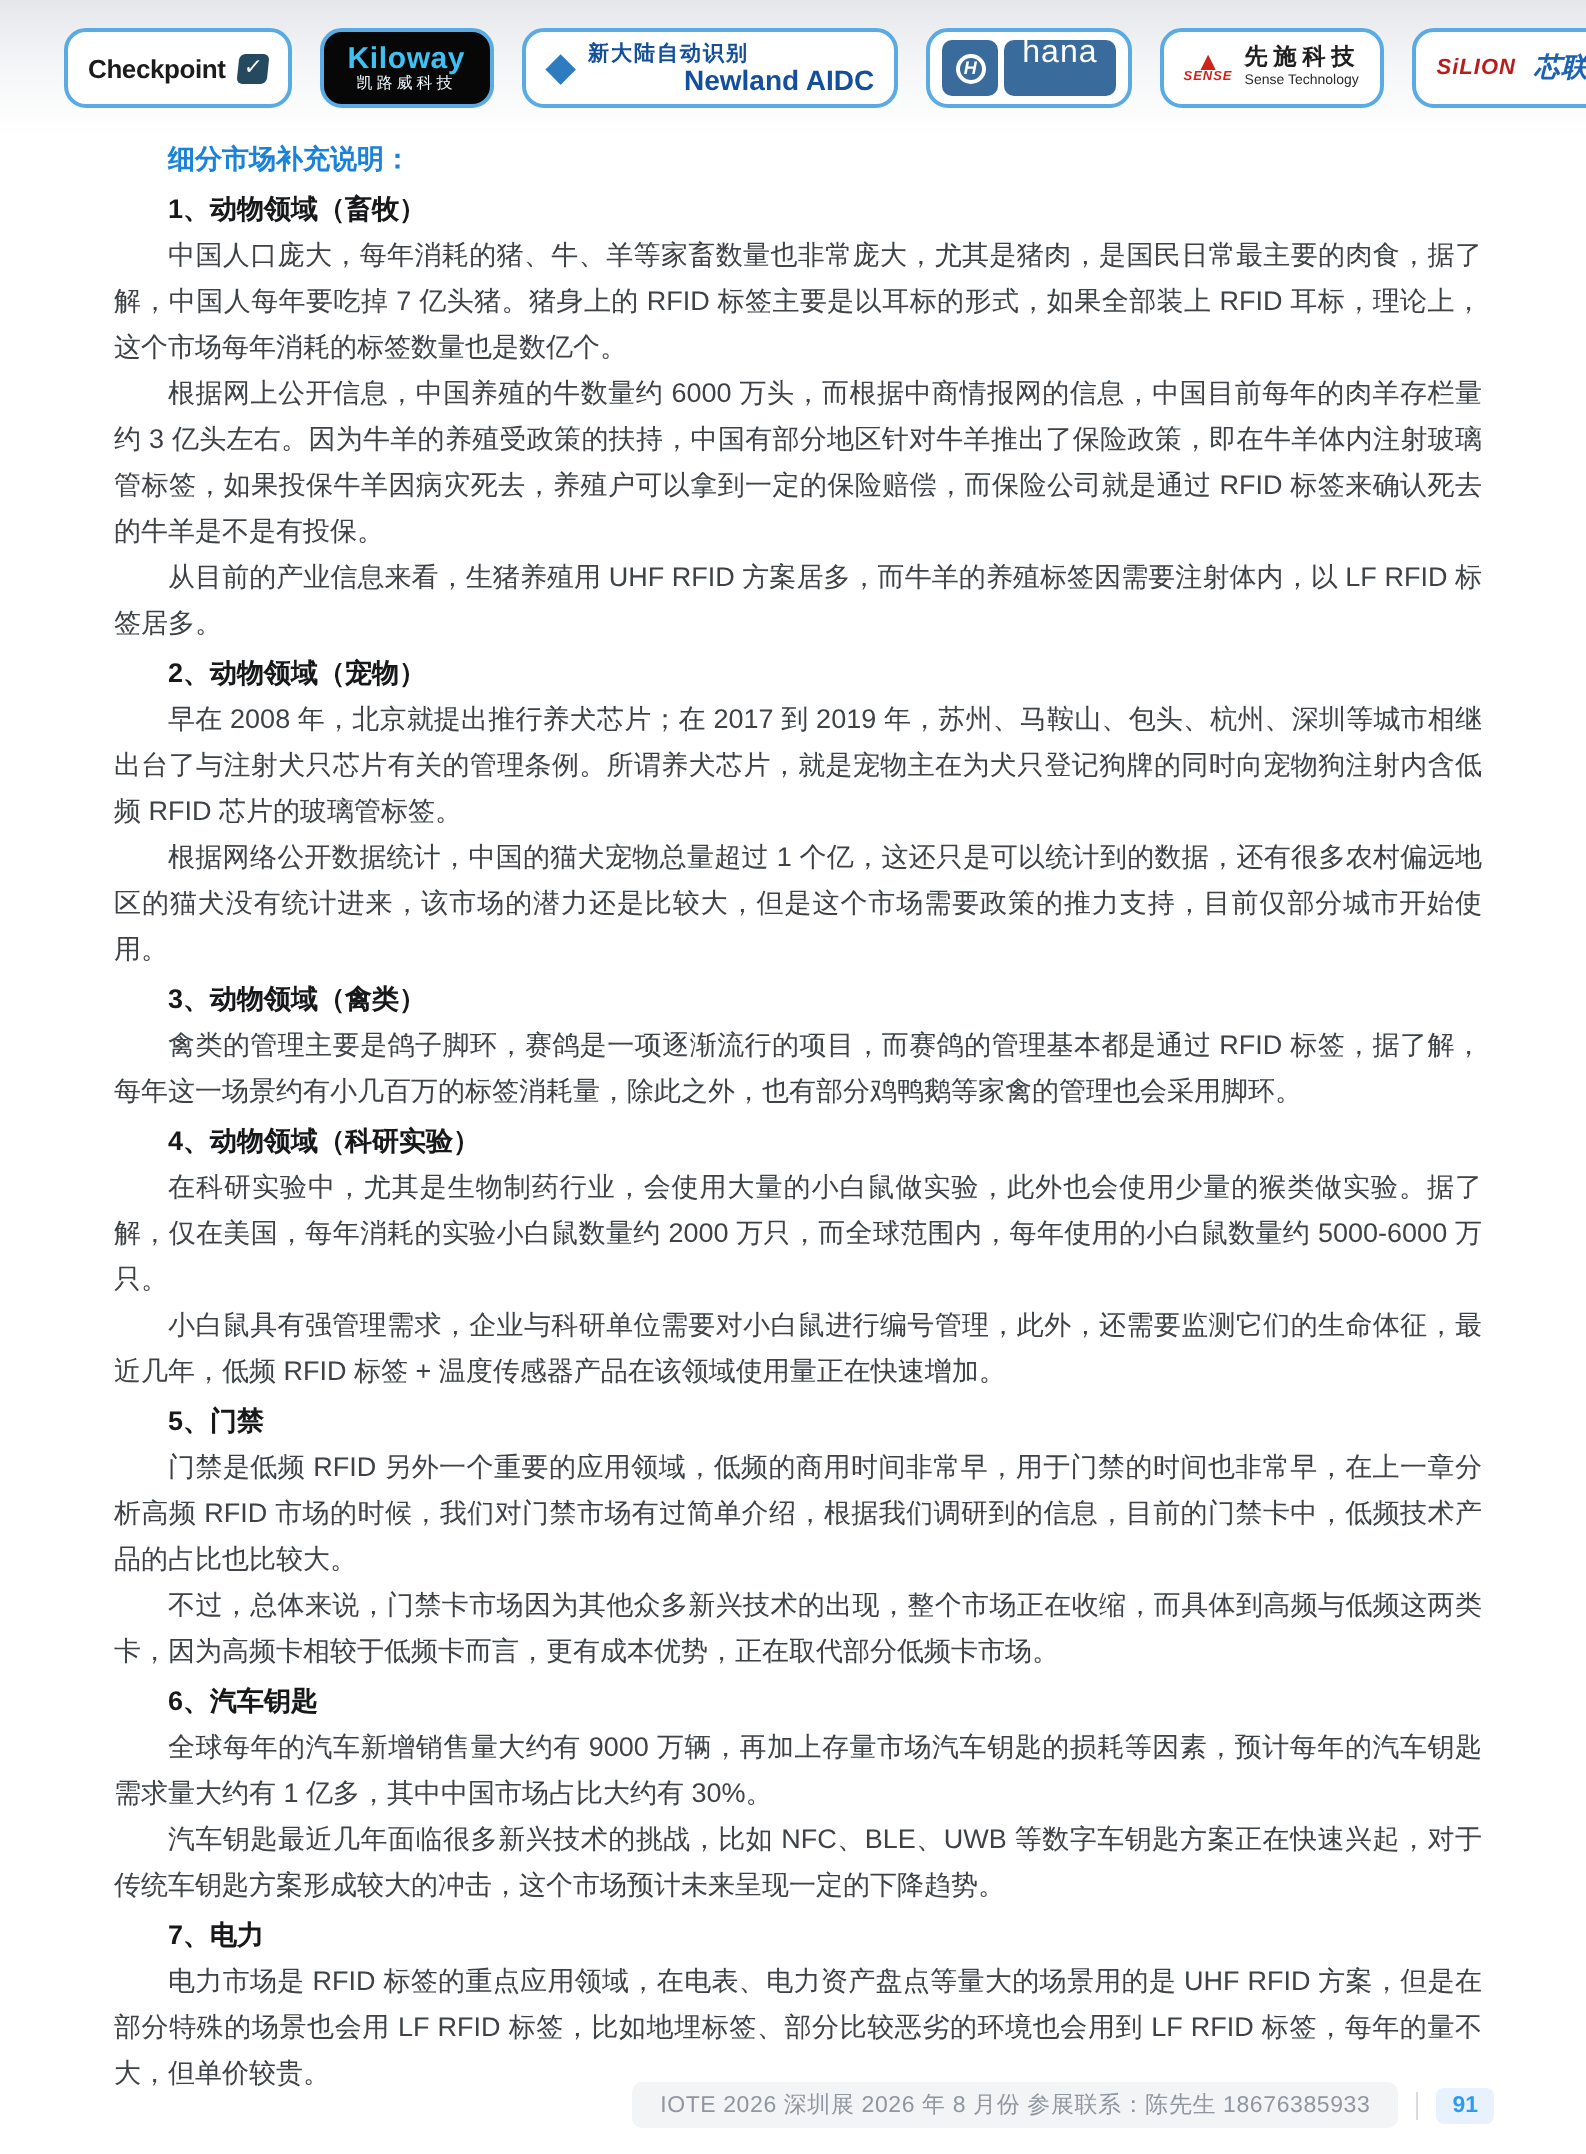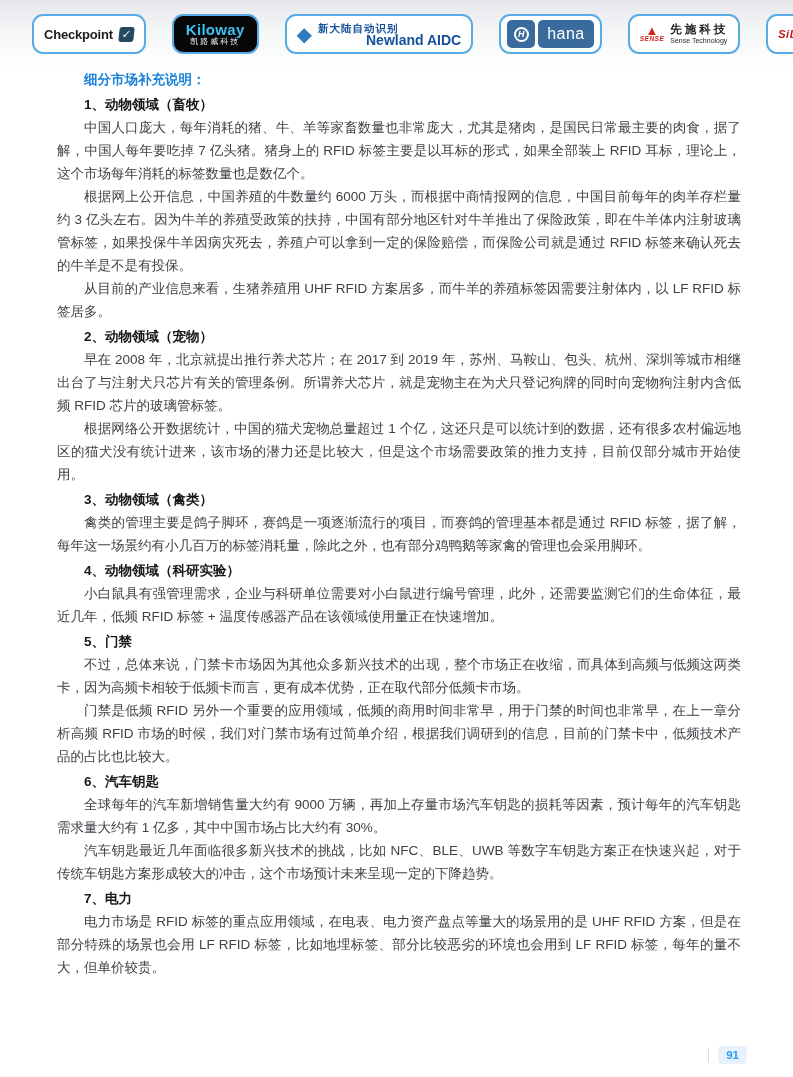--- a/index.html
+++ b/index.html
@@ -9,48 +9,48 @@
     font-family:"Liberation Sans","DejaVu Sans",sans-serif;
     background:#ffffff;
   }
   .page {
     position:relative; width:793px; height:1077px; overflow:hidden;
     background:linear-gradient(180deg,#e5e7ea 0%,#f4f5f7 30px,#ffffff 68px);
   }
 
   
   .logo-row {
-    display:flex; align-items:flex-start; gap:26px;
+    display:flex; align-items:flex-start; gap:14px;
     padding:14px 0 0 32px;
   }
   .logo-box {
     height:40px; background:#fff;
     border:2px solid #5aabe4; border-radius:11px;
     display:flex; align-items:center; gap:6px;
     padding:0 10px; flex:0 0 auto;
   }
   .cp-name { font-size:13px; font-weight:bold; color:#1b1b1b; letter-spacing:-.2px; }
   .cp-icon { width:15px; height:15px; background:#25495f; border-radius:3px;
     color:#fff; font-size:11px; line-height:15px; text-align:center; font-weight:bold;
     transform:skewX(-6deg); }
   .kiloway { background:#070707; flex-direction:column; justify-content:center; gap:0; padding:0 12px; }
   .kiloway-name { color:#3ec1f2; font-weight:bold; font-size:15px; line-height:15px; letter-spacing:.3px; }
   .kiloway-sub { color:#eef8fe; font-size:8px; line-height:10px; letter-spacing:2px; }
   .nl-icon { font-size:20px; color:#2e7bc0; line-height:20px; }
   .nl-col { display:flex; flex-direction:column; justify-content:center; }
-  .nl-line1 { font-size:10.5px; font-weight:bold; color:#134f9a; line-height:12px; letter-spacing:1px; }
+  .nl-line1 { font-size:10.5px; font-weight:bold; color:#134f9a; line-height:12px; letter-spacing:1px;font-family:Liberation Serif, serif; }
   .nl-line2 { font-size:14px; font-weight:bold; color:#134f9a; line-height:12px;padding-left:48px; }
   .hana { padding:0 6px; gap:3px; }
   .hana-sq { width:28px; height:28px; background:#3a6b9d; border-radius:5px;
     display:flex; align-items:center; justify-content:center; }
   .hana-circle { width:15px; height:15px; border:2px solid #fff; border-radius:50%;
     color:#fff; font-size:9px; font-weight:bold; font-style:italic;
     display:flex; align-items:center; justify-content:center; }
   .hana-rect { height:28px; background:#3a6b9d; border-radius:5px;
-    display:flex; align-items:center; padding:12px 9px; }
+    display:flex; align-items:flex-end; padding:12px 9px; }
   .hana-name { color:#fff; font-size:16px; letter-spacing:.5px; }
   .sense-left { display:flex; flex-direction:column; align-items:center; line-height:1; }
   .sense-tri { color:#cf2318; font-size:13px; line-height:11px; }
   .sense-mark { color:#cf2318; font-size:6.5px; font-weight:bold; font-style:italic; letter-spacing:.5px; }
   .sense-col { display:flex; flex-direction:column; justify-content:center; }
   .sense-cn { font-size:11.5px; font-weight:bold; color:#1f1f1f; letter-spacing:3px; line-height:13px; }
   .sense-en { font-size:7px; color:#2a2a2a; line-height:9px; }
   .silion-name { font-size:11px; font-weight:900; font-style:italic; color:#b91c1c; letter-spacing:.5px; }
   .silion-cn { font-size:13.5px; font-weight:bold; font-style:italic; color:#1d63b5; margin-left:3px; }
   .dtb-mark { width:40px; height:20px; border-radius:4px;
@@ -156,32 +156,34 @@
     <p>从目前的产业信息来看，生猪养殖用 UHF RFID 方案居多，而牛羊的养殖标签因需要注射体内，以 LF RFID 标签居多。</p>
 
     <h3 class="sec-title">2、动物领域（宠物）</h3>
     <p>早在 2008 年，北京就提出推行养犬芯片；在 2017 到 2019 年，苏州、马鞍山、包头、杭州、深圳等城市相继出台了与注射犬只芯片有关的管理条例。所谓养犬芯片，就是宠物主在为犬只登记狗牌的同时向宠物狗注射内含低频 RFID 芯片的玻璃管标签。</p>
     <p>根据网络公开数据统计，中国的猫犬宠物总量超过 1 个亿，这还只是可以统计到的数据，还有很多农村偏远地区的猫犬没有统计进来，该市场的潜力还是比较大，但是这个市场需要政策的推力支持，目前仅部分城市开始使用。</p>
 
     <h3 class="sec-title">3、动物领域（禽类）</h3>
     <p>禽类的管理主要是鸽子脚环，赛鸽是一项逐渐流行的项目，而赛鸽的管理基本都是通过 RFID 标签，据了解，每年这一场景约有小几百万的标签消耗量，除此之外，也有部分鸡鸭鹅等家禽的管理也会采用脚环。</p>
 
     <h3 class="sec-title">4、动物领域（科研实验）</h3>
+    <p>在科研实验中，尤其是生物制药行业，会使用大量的小白鼠做实验，此外也会使用少量的猴类做实验。据了解，仅在美国，每年消耗的实验小白鼠数量约 2000 万只，而全球范围内，每年使用的小白鼠数量约 5000-6000 万只。</p>
     <p>小白鼠具有强管理需求，企业与科研单位需要对小白鼠进行编号管理，此外，还需要监测它们的生命体征，最近几年，低频 RFID 标签 + 温度传感器产品在该领域使用量正在快速增加。</p>
 
     <h3 class="sec-title">5、门禁</h3>
+    <p>门禁是低频 RFID 另外一个重要的应用领域，低频的商用时间非常早，用于门禁的时间也非常早，在上一章分析高频 RFID 市场的时候，我们对门禁市场有过简单介绍，根据我们调研到的信息，目前的门禁卡中，低频技术产品的占比也比较大。</p>
     <p>不过，总体来说，门禁卡市场因为其他众多新兴技术的出现，整个市场正在收缩，而具体到高频与低频这两类卡，因为高频卡相较于低频卡而言，更有成本优势，正在取代部分低频卡市场。</p>
-    <p>门禁是低频 RFID 另外一个重要的应用领域，低频的商用时间非常早，用于门禁的时间也非常早，在上一章分析高频 RFID 市场的时候，我们对门禁市场有过简单介绍，根据我们调研到的信息，目前的门禁卡中，低频技术产品的占比也比较大。</p>
 
     <h3 class="sec-title">6、汽车钥匙</h3>
     <p>全球每年的汽车新增销售量大约有 9000 万辆，再加上存量市场汽车钥匙的损耗等因素，预计每年的汽车钥匙需求量大约有 1 亿多，其中中国市场占比大约有 30%。</p>
     <p>汽车钥匙最近几年面临很多新兴技术的挑战，比如 NFC、BLE、UWB 等数字车钥匙方案正在快速兴起，对于传统车钥匙方案形成较大的冲击，这个市场预计未来呈现一定的下降趋势。</p>
 
     <h3 class="sec-title">7、电力</h3>
     <p>电力市场是 RFID 标签的重点应用领域，在电表、电力资产盘点等量大的场景用的是 UHF RFID 方案，但是在部分特殊的场景也会用 LF RFID 标签，比如地埋标签、部分比较恶劣的环境也会用到 LF RFID 标签，每年的量不大，但单价较贵。</p>
   </div>
 
   <div class="footer">
+    <span class="footer-pill">IOTE 2026 深圳展 2026 年 8 月份  参展联系：陈先生 18676385933</span>
     <span class="footer-sep"></span>
     <span class="page-num">91</span>
   </div>
 
 </div>
 
 </body></html>

